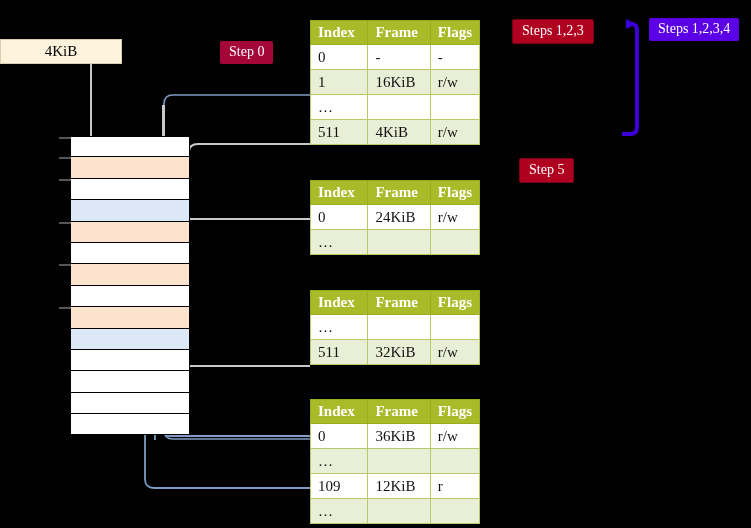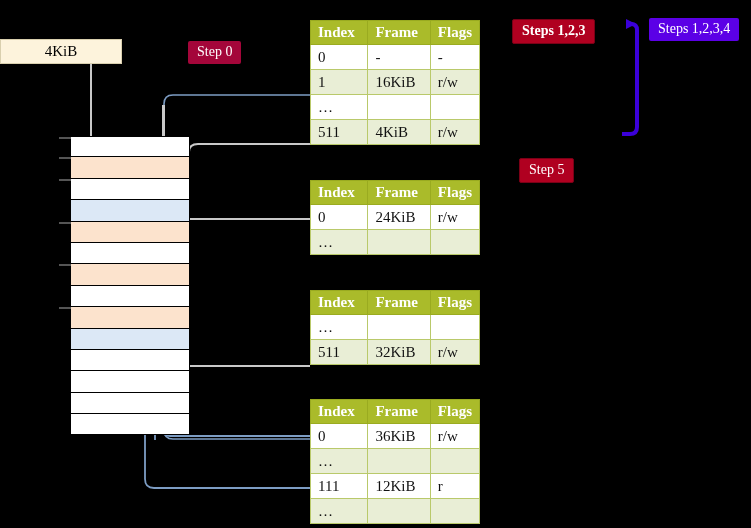--- a/index.html
+++ b/index.html
@@ -19,25 +19,25 @@
     background:#fdf3dc;border:1px solid #d9cfae;
     display:flex;align-items:center;justify-content:center;
     font-size:15px;line-height:1;
   }
 
   
   .badge{
     position:absolute;color:#fff;font-size:14px;line-height:1;
     padding:4px 9px 5px 9px;white-space:nowrap;border-radius:2px;
   }
-  .badge-red{background:#a4063a;}
+  .badge-red{background:#a4063a;margin-left:32px;}
   .badge-darkred{background:#b00020;border:1px solid #7a0016;}
   .badge-purple{background:#5b00e6;color:#ffffff;font-family:Liberation Serif, serif;}
   #badge-step0{left:188px;top:41px;background:#a4063a;}
-  #badge-steps123{left:512px;top:19px;font-weight:bold;}
+  #badge-steps123{left:512px;top:19px;}
   #badge-steps1234{left:649px;top:18px;}
   #badge-step4{left:519px;top:158px;}
 
   
   .memcol{position:absolute;left:70px;top:136px;width:120px;height:278px;}
   .memrow{
     box-sizing:border-box;height:21.4px;width:120px;
     border-left:1px solid #000;border-right:1px solid #000;border-bottom:1px solid #000;
     background:#ffffff;
   }
@@ -264,21 +264,21 @@
           <td>0</td>
           <td>36KiB</td>
           <td>r/w</td>
         </tr>
         <tr class="alt">
           <td class="ellipsis">…</td>
           <td></td>
           <td></td>
         </tr>
         <tr>
-          <td>111</td>
+          <td>109</td>
           <td>12KiB</td>
           <td>r</td>
         </tr>
         <tr class="alt">
           <td class="ellipsis">…</td>
           <td></td>
           <td></td>
         </tr>
       </tbody>
     </table>

